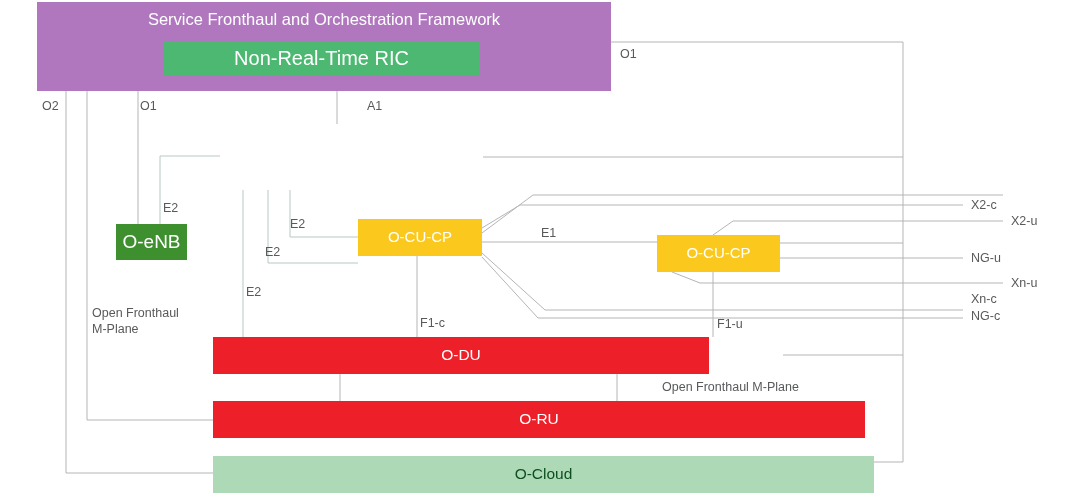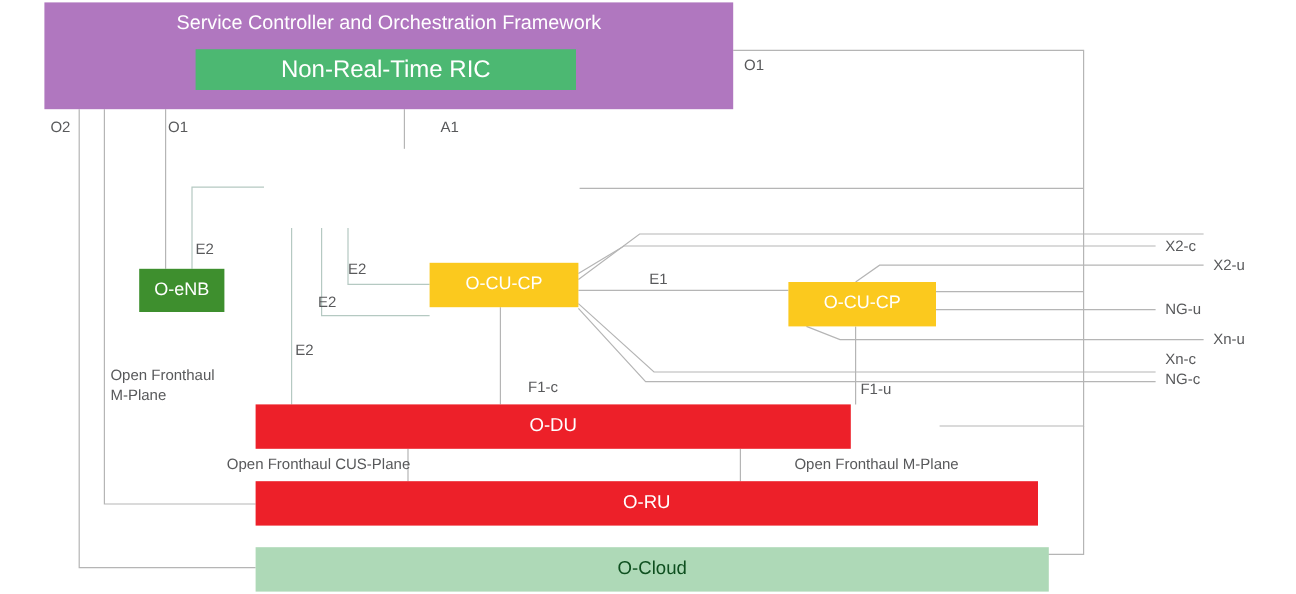--- a/index.html
+++ b/index.html
@@ -54,21 +54,21 @@
   #near-rt-ric {
     left: 220px; top: 124px; width: 263px; height: 66px;
     background: #0d93d8;
     color: #ffffff;
     font-size: 15.5px;
   }
   #o-enb {
     left: 116px; top: 224px; width: 71px; height: 36px;
     background: #3e8f2e;
     color: #ffffff;
-    font-size: 15px;
+    font-size: 19px;
   }
   #o-cu-cp {
     left: 358px; top: 219px; width: 124px; height: 37px;
     background: #fbc91e;
     color: #ffffff;
     font-size: 15px;
   }
   #o-cu-up {
     left: 657px; top: 235px; width: 123px; height: 37px;
     background: #fbc91e;
@@ -161,21 +161,21 @@
 
       <path d="M340,374 V401" stroke="#b5b5b5"></path>
 
       <path d="M617,374 V401" stroke="#b5b5b5"></path>
 
       <path d="M903,355 V462 H783" stroke="#b5b5b5"></path>
     </g>
   </svg>
 
   <div class="node" id="smo">
-    <span class="node-label">Service Controller and Orchestration Framework</span>
+    <span class="node-label">Service Fronthaul and Orchestration Framework</span>
   </div>
 
   <div class="node" id="nonrt-ric">
     <span class="node-label">Non-Real-Time RIC</span>
   </div>
 
 
   <div class="node" id="o-enb">
     <span class="node-label">O-eNB</span>
   </div>
@@ -211,28 +211,27 @@
   <div class="iface" style="left:163px; top:201px;">E2</div>
 
   <div class="iface" style="left:290px; top:217px;">E2</div>
 
   <div class="iface" style="left:265px; top:245px;">E2</div>
 
   <div class="iface" style="left:246px; top:285px;">E2</div>
 
   <div class="iface" style="left:541px; top:226px;">E1</div>
 
-  <div class="iface" style="left:420px; top:316px;margin-left:20px;">F1-c</div>
+  <div class="iface" style="left:420px; top:316px;">F1-c</div>
 
   <div class="iface" style="left:717px; top:317px;">F1-u</div>
 
   <div class="iface" style="left:92px; top:306px;">Open Fronthaul
 M-Plane</div>
 
-  <div class="iface" style="left:189px; top:380px;">Open Fronthaul CUS-Plane</div>
 
   <div class="iface" style="left:662px; top:380px;">Open Fronthaul M-Plane</div>
 
   <div class="iface" style="left:971px; top:198px;">X2-c</div>
 
   <div class="iface" style="left:1011px; top:214px;">X2-u</div>
 
   <div class="iface" style="left:971px; top:251px;">NG-u</div>
 
   <div class="iface" style="left:1011px; top:276px;">Xn-u</div>

